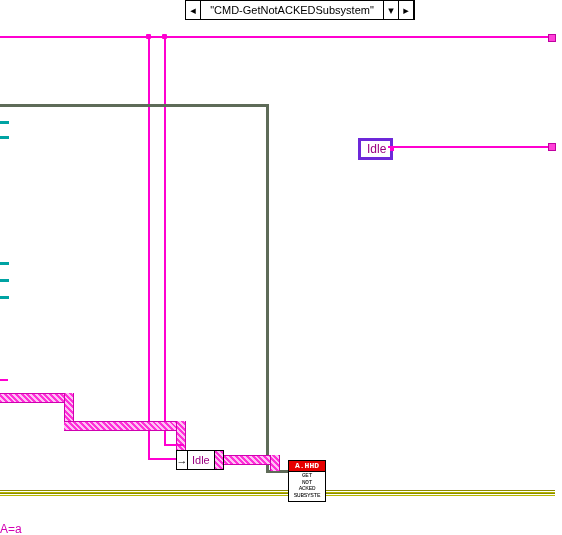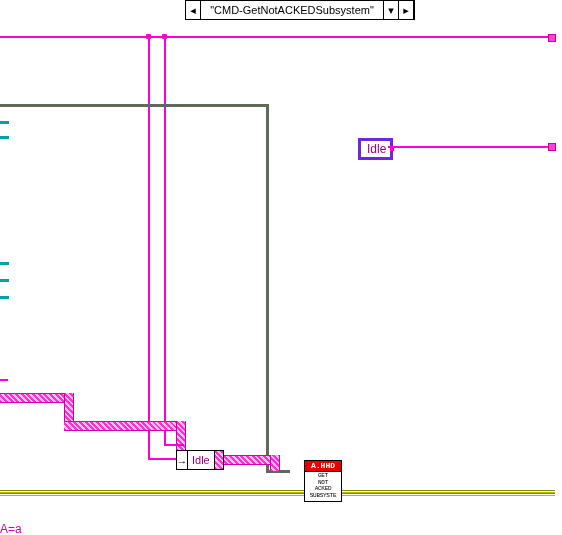--- a/index.html
+++ b/index.html
@@ -243,21 +243,21 @@
 
   <div class="wire w-olive-h" style="left:0; top:490px; width:555px;"></div>
   <div class="wire w-olive-h" style="left:0; top:493px; width:555px;"></div>
 
   <div class="ubn" style="left:176px; top:450px;">
     <div class="in">→</div>
     <div class="lbl">Idle</div>
     <div class="out"></div>
   </div>
 
-  <div class="subflat" style="left:304px; top:460px;">
+  <div class="subflat" style="left:288px; top:460px;">
     <div class="hdr">A.HHD</div>
     <div class="body">GET
 NOT
 ACKED
 SUBSYSTE</div>
   </div>
 
   <div class="footer-note" style="left:0; top:522px;">A=a</div>
 
 </div>

